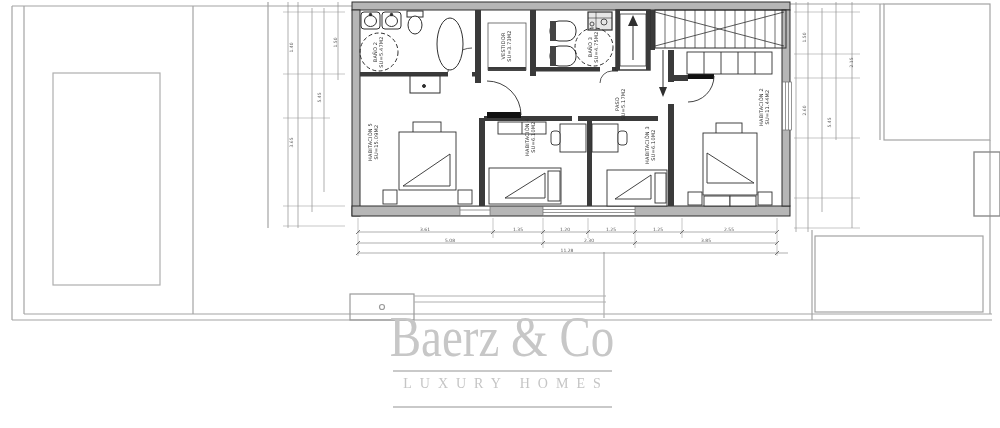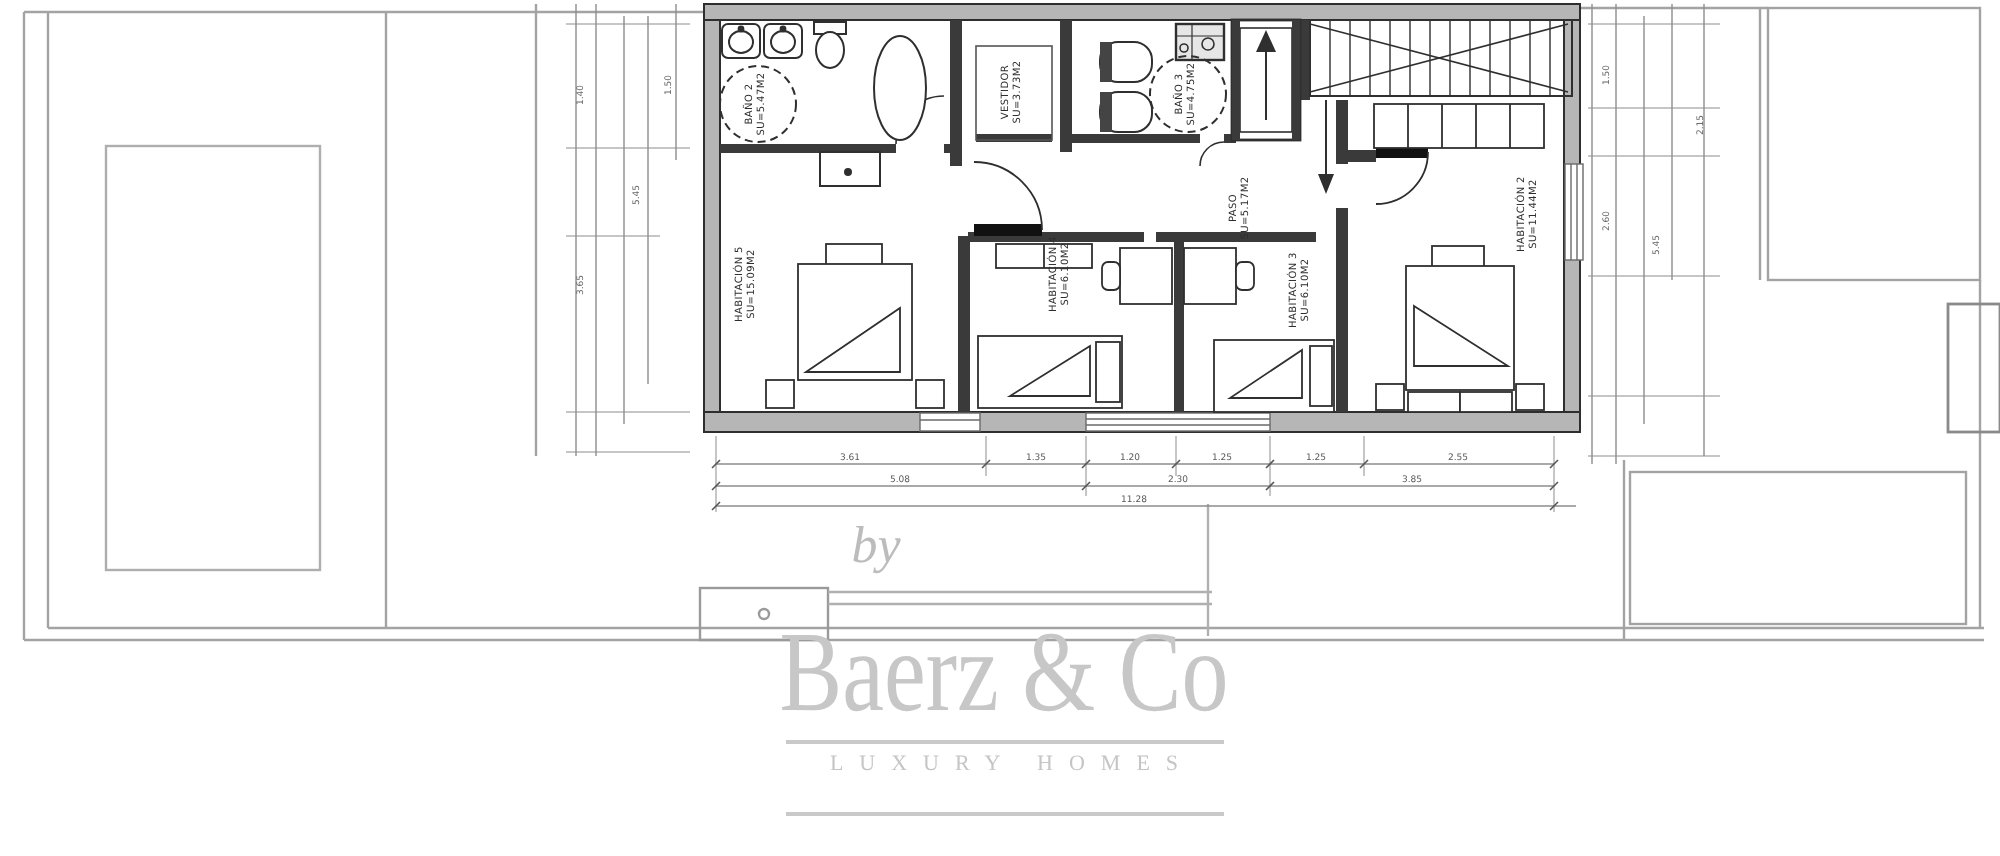--- a/index.html
+++ b/index.html
@@ -23,21 +23,21 @@
   .wm-brand{
     position:absolute;left:370px;top:304px;width:264px;text-align:center;
     font-family:"Liberation Serif","DejaVu Serif",serif;
     font-size:47px;color:#c7c7c7;transform:scaleY(1.22);transform-origin:top center;
     letter-spacing:0px;
   }
   .wm-rule{position:absolute;left:393px;width:219px;height:2px;background:#c9c9c9;}
   .wm-tagline{
     position:absolute;left:370px;top:376px;width:264px;text-align:center;
     font-family:"Liberation Serif","DejaVu Serif",serif;
-    font-size:11px;color:#c5c5c5;letter-spacing:8px;text-indent:8px;
+    font-size:14px;color:#c5c5c5;letter-spacing:8px;text-indent:8px;
   }
 </style>
 </head>
 <body>
 
 <div id="canvas">
 
 <svg id="linework" width="1000" height="428" viewBox="0 0 1000 428">
 
   <g stroke="#a3a3a3" stroke-width="1.2" fill="none">
@@ -313,19 +313,18 @@
 
   <span class="dvlabel" style="left:286px;top:45px;">1.40</span>
   <span class="dvlabel" style="left:286px;top:140px;">3.65</span>
   <span class="dvlabel" style="left:314px;top:95px;">5.45</span>
   <span class="dvlabel" style="left:330px;top:40px;">1.50</span>
   <span class="dvlabel" style="left:799px;top:35px;">1.50</span>
   <span class="dvlabel" style="left:799px;top:108px;">2.60</span>
   <span class="dvlabel" style="left:824px;top:120px;">5.45</span>
   <span class="dvlabel" style="left:846px;top:60px;">2.15</span>
 
-  <div class="wm-by">by</div>
   <div class="wm-brand">Baerz &amp; Co</div>
   <div class="wm-rule" style="top:370px;"></div>
   <div class="wm-tagline">LUXURY HOMES</div>
   <div class="wm-rule" style="top:406px;"></div>
 
 </div>
 
 </body></html>

